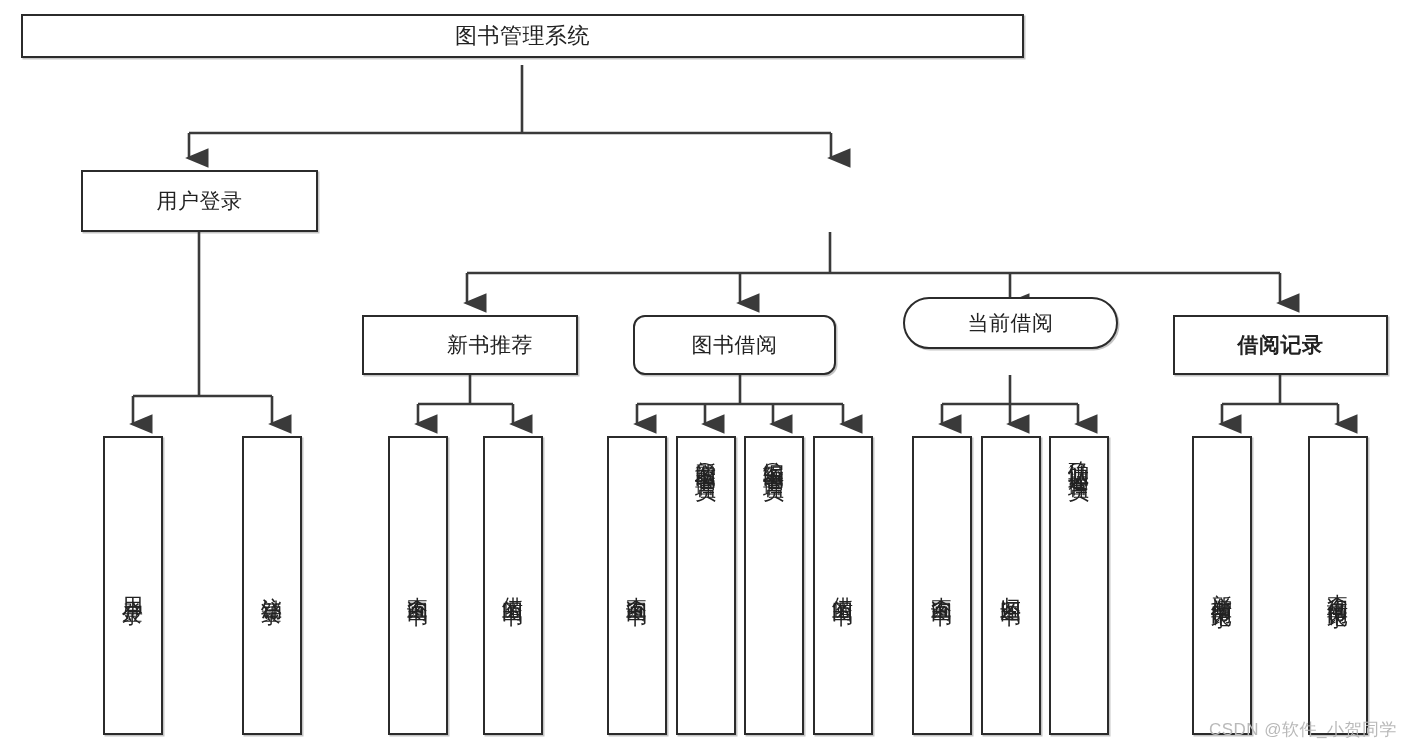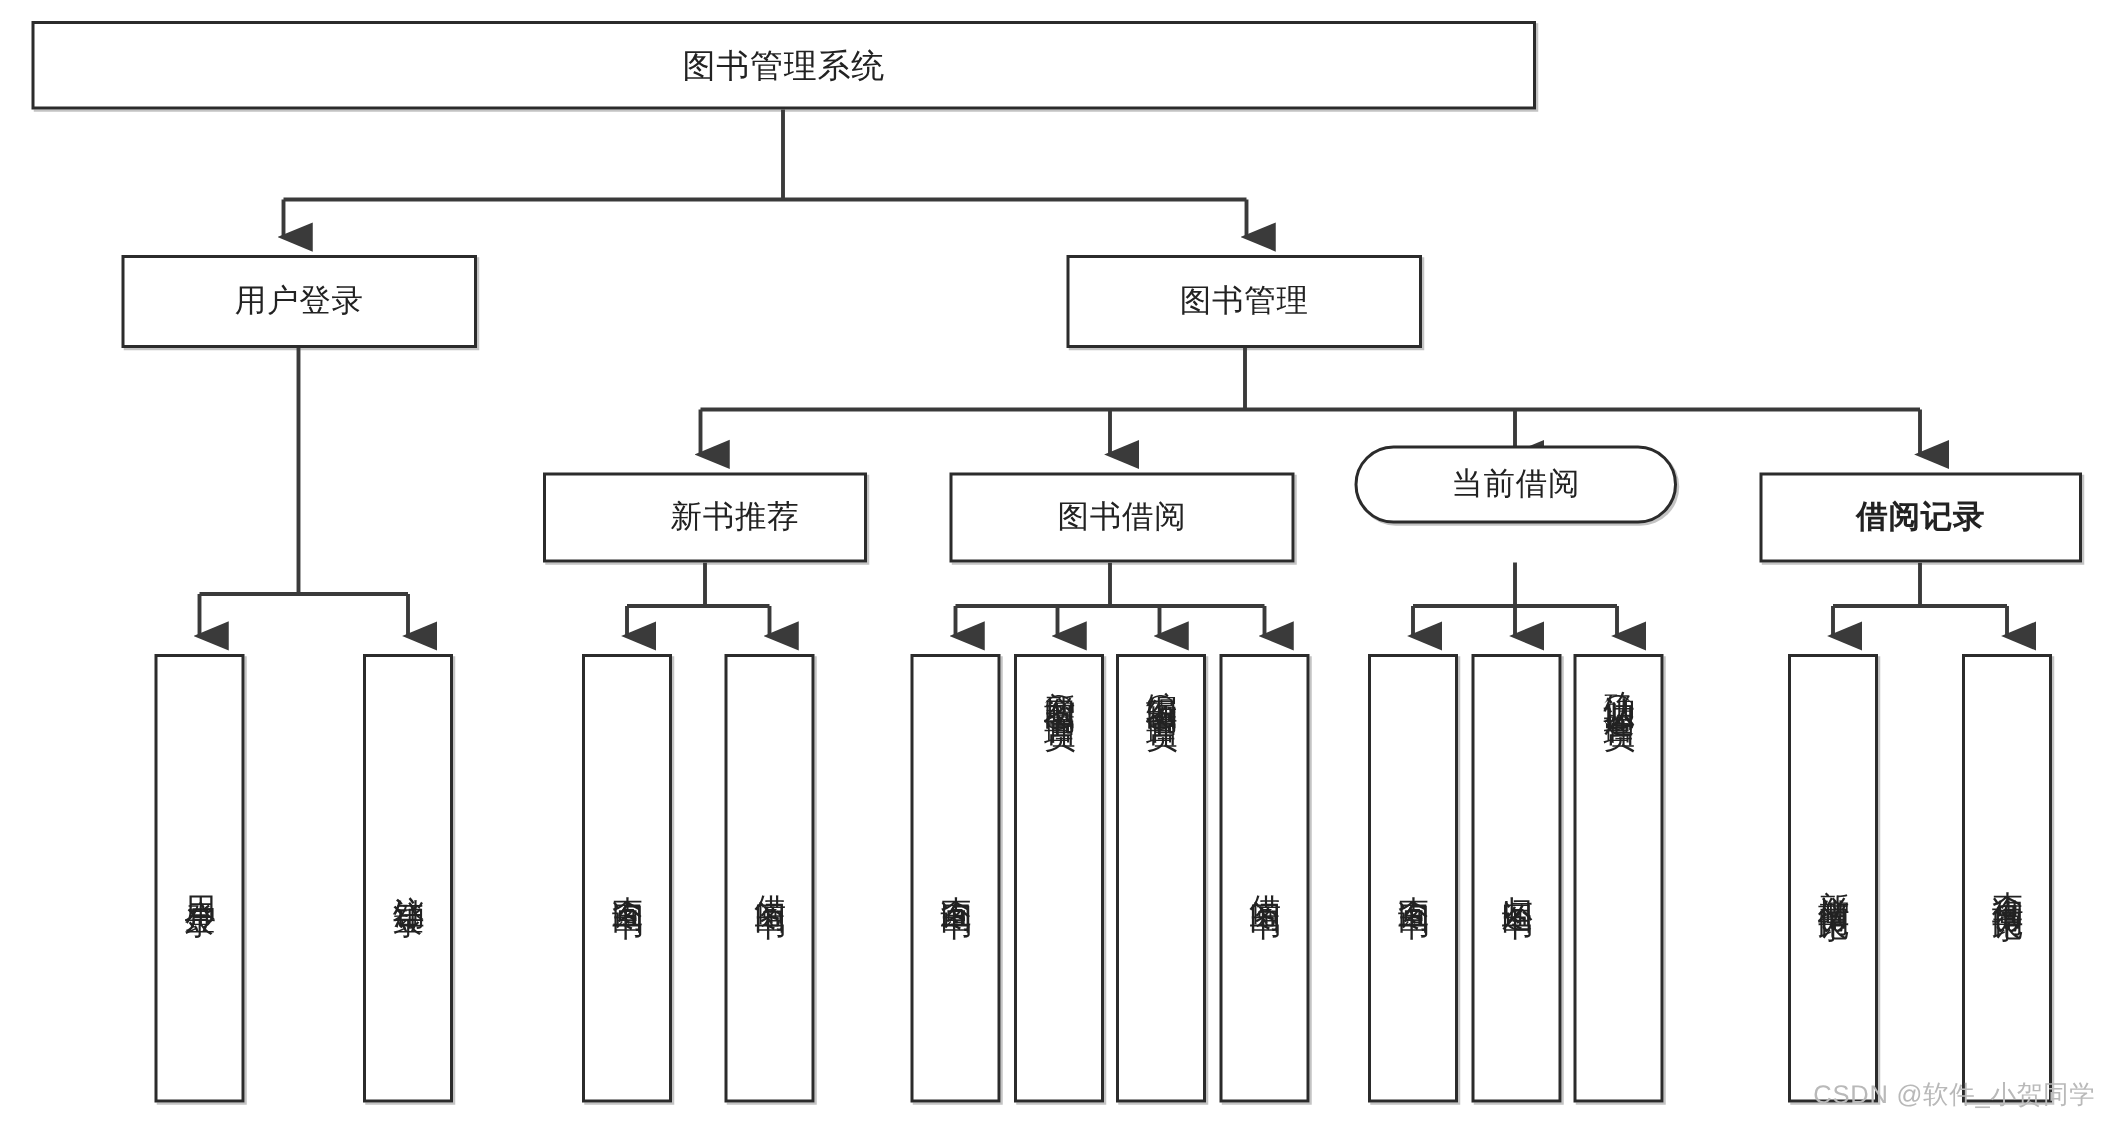--- a/index.html
+++ b/index.html
@@ -128,35 +128,32 @@
       <path d="M 1010 404 L 1010 424" marker-end="url(#arrow)"></path>
       <path d="M 1078 404 L 1078 424" marker-end="url(#arrow)"></path>
 
       <path d="M 1280 375 L 1280 404"></path>
       <path d="M 1222 404 L 1338 404"></path>
       <path d="M 1222 404 L 1222 424" marker-end="url(#arrow)"></path>
       <path d="M 1338 404 L 1338 424" marker-end="url(#arrow)"></path>
     </g>
   </svg>
 
-  <div class="node h root" style="left:21px; top:14px; width:1003px; height:59px;">
+  <div class="node h root" style="left:21px; top:14px; width:1003px; height:44px;">
     <span class="lbl">图书管理系统</span>
   </div>
 
   <div class="node h" style="left:81px; top:170px; width:237px; height:62px;">
     <span class="lbl">用户登录</span>
   </div>
-  <div class="node h" style="left:711px; top:170px; width:237px; height:62px;">
-    <span class="lbl">图书管理</span>
-  </div>
 
   <div class="node h" style="left:362px; top:315px; width:216px; height:60px;padding-left:40px;">
     <span class="lbl">新书推荐</span>
   </div>
-  <div class="node h" style="left:633px; top:315px; width:230px; height:60px;">
+  <div class="node h" style="left:633px; top:315px; width:203px; height:60px;border-radius:12px;">
     <span class="lbl">图书借阅</span>
   </div>
   <div class="node h" style="left:903px; top:297px; width:215px; height:52px;border-radius:26px;">
     <span class="lbl">当前借阅</span>
   </div>
   <div class="node h" style="left:1173px; top:315px; width:215px; height:60px;font-weight:bold;">
     <span class="lbl">借阅记录</span>
   </div>
 
   <div class="node v mid" style="left:103px; top:436px; width:60px; height:299px;">

